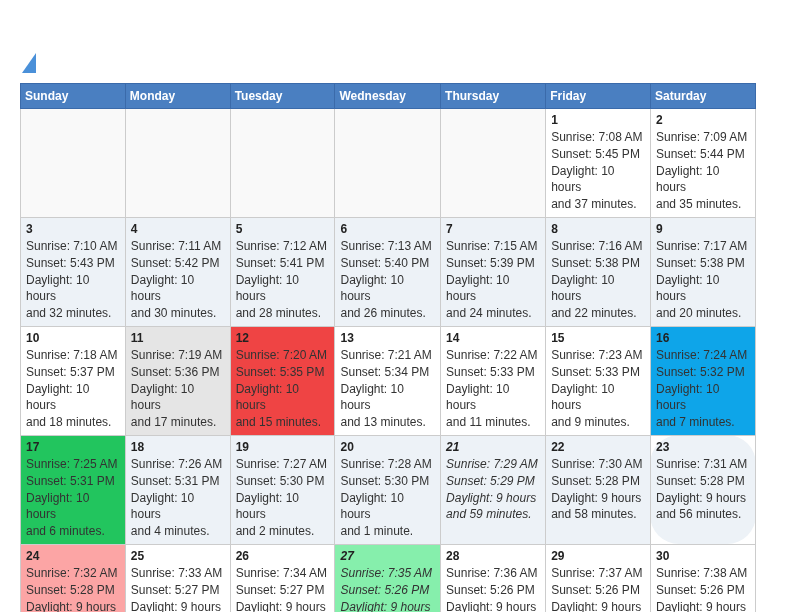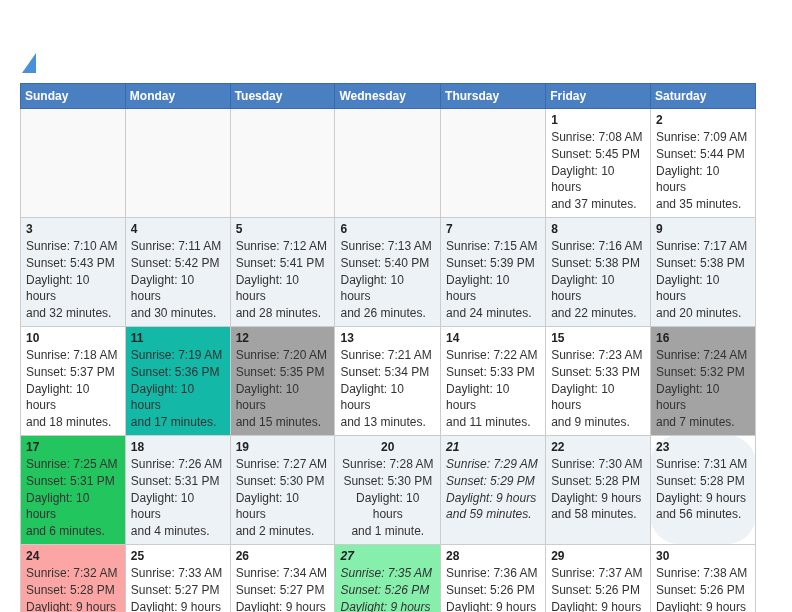--- a/index.html
+++ b/index.html
@@ -179,59 +179,59 @@
           <td style="background: rgb(237, 242, 247);">
             <span class="day-num">9</span>
             <div class="day-info">Sunrise: 7:17 AM<br>Sunset: 5:38 PM<br>Daylight: 10 hours<br>and 20 minutes.</div>
           </td>
         </tr>
         <tr class="row-odd">
           <td style="background: rgb(255, 255, 255);">
             <span class="day-num">10</span>
             <div class="day-info">Sunrise: 7:18 AM<br>Sunset: 5:37 PM<br>Daylight: 10 hours<br>and 18 minutes.</div>
           </td>
-          <td style="background: #14b8a6;">
+          <td style="background: #e5e5e5;">
             <span class="day-num">11</span>
             <div class="day-info">Sunrise: 7:19 AM<br>Sunset: 5:36 PM<br>Daylight: 10 hours<br>and 17 minutes.</div>
           </td>
-          <td style="background: #a3a3a3;">
+          <td style="background: #ef4444;">
             <span class="day-num">12</span>
             <div class="day-info">Sunrise: 7:20 AM<br>Sunset: 5:35 PM<br>Daylight: 10 hours<br>and 15 minutes.</div>
           </td>
           <td style="background: rgb(255, 255, 255);">
             <span class="day-num">13</span>
             <div class="day-info">Sunrise: 7:21 AM<br>Sunset: 5:34 PM<br>Daylight: 10 hours<br>and 13 minutes.</div>
           </td>
           <td style="background: rgb(255, 255, 255);">
             <span class="day-num">14</span>
             <div class="day-info">Sunrise: 7:22 AM<br>Sunset: 5:33 PM<br>Daylight: 10 hours<br>and 11 minutes.</div>
           </td>
           <td style="background: rgb(255, 255, 255);">
             <span class="day-num">15</span>
             <div class="day-info">Sunrise: 7:23 AM<br>Sunset: 5:33 PM<br>Daylight: 10 hours<br>and 9 minutes.</div>
           </td>
-          <td style="background: #a3a3a3;">
+          <td style="background: #0ea5e9;">
             <span class="day-num">16</span>
             <div class="day-info">Sunrise: 7:24 AM<br>Sunset: 5:32 PM<br>Daylight: 10 hours<br>and 7 minutes.</div>
           </td>
         </tr>
         <tr class="row-even">
           <td style="background: #22c55e;">
             <span class="day-num">17</span>
             <div class="day-info">Sunrise: 7:25 AM<br>Sunset: 5:31 PM<br>Daylight: 10 hours<br>and 6 minutes.</div>
           </td>
           <td style="background: rgb(237, 242, 247);">
             <span class="day-num">18</span>
             <div class="day-info">Sunrise: 7:26 AM<br>Sunset: 5:31 PM<br>Daylight: 10 hours<br>and 4 minutes.</div>
           </td>
           <td style="background: rgb(237, 242, 247);">
             <span class="day-num">19</span>
             <div class="day-info">Sunrise: 7:27 AM<br>Sunset: 5:30 PM<br>Daylight: 10 hours<br>and 2 minutes.</div>
           </td>
-          <td style="background: rgb(237, 242, 247); text-align: center;">
+          <td style="background: rgb(237, 242, 247);">
             <span class="day-num">20</span>
             <div class="day-info">Sunrise: 7:28 AM<br>Sunset: 5:30 PM<br>Daylight: 10 hours<br>and 1 minute.</div>
           </td>
           <td style="background: rgb(237, 242, 247); font-style: italic;">
             <span class="day-num">21</span>
             <div class="day-info">Sunrise: 7:29 AM<br>Sunset: 5:29 PM<br>Daylight: 9 hours<br>and 59 minutes.</div>
           </td>
           <td style="background: rgb(237, 242, 247);">
             <span class="day-num">22</span>
             <div class="day-info">Sunrise: 7:30 AM<br>Sunset: 5:28 PM<br>Daylight: 9 hours<br>and 58 minutes.</div>

